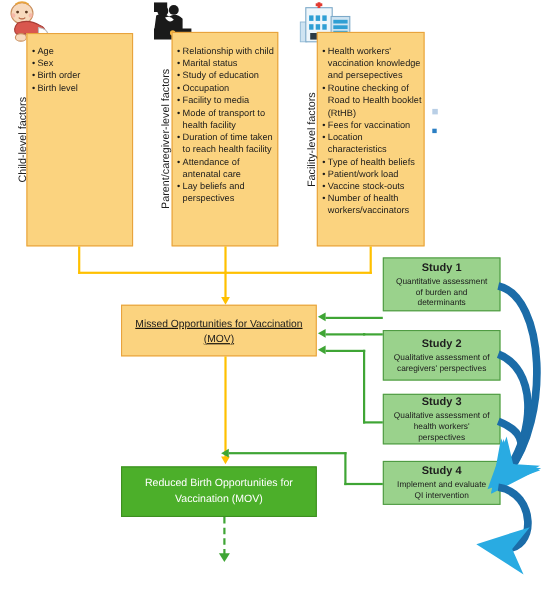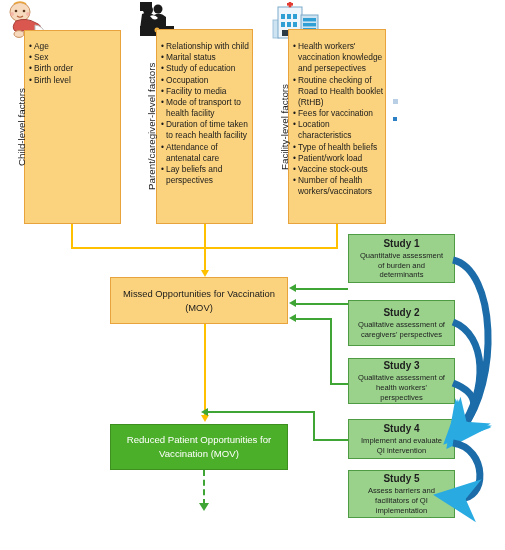--- a/index.html
+++ b/index.html
@@ -213,29 +213,29 @@
     </div>
 
   <div class="ln yv" style="left:71px;top:224px;height:25px;"></div>
   <div class="ln yv" style="left:204px;top:224px;height:25px;"></div>
   <div class="ln yv" style="left:336px;top:224px;height:25px;"></div>
   <div class="ln yh" style="left:71px;top:247px;width:267px;"></div>
   <div class="ln yv" style="left:204px;top:247px;height:25px;"></div>
   <div class="arrow ydown" style="left:200.5px;top:270px;"></div>
 
   <div class="box yellowbox" style="left:110px;top:277px;width:178px;height:47px;
-              display:flex;align-items:center;justify-content:flex-start;">
+              display:flex;align-items:center;justify-content:flex-start;text-decoration:underline;">
     <span class="centertext" style="position:static;font-size:9.4px;line-height:1.45;color:#1a1a1a;padding:0 8px;">Missed Opportunities for Vaccination (MOV)</span>
   </div>
 
   <div class="ln yv" style="left:204px;top:324px;height:93px;"></div>
   <div class="arrow ydown" style="left:200.5px;top:415px;"></div>
 
   <div class="box greenbox" style="left:110px;top:424px;width:178px;height:46px;">
-    <span style="padding:0 8px;">Reduced Patient Opportunities for Vaccination (MOV)</span>
+    <span style="padding:0 8px;">Reduced Birth Opportunities for Vaccination (MOV)</span>
   </div>
 
   <div class="dash" style="left:203px;top:470px;height:35px;"></div>
   <div class="arrow gdown" style="left:199px;top:503px;"></div>
 
 
   <div class="box studybox" style="left:348px;top:234px;width:107px;height:49px;">
     <span class="stitle">Study 1</span>
     <span class="sdesc">Quantitative assessment
 of burden and
@@ -254,26 +254,20 @@
 health workers'
 perspectives</span>
   </div>
 
   <div class="box studybox" style="left:348px;top:419px;width:107px;height:40px;">
     <span class="stitle">Study 4</span>
     <span class="sdesc">Implement and evaluate
 QI intervention</span>
   </div>
 
-  <div class="box studybox" style="left:348px;top:470px;width:107px;height:48px;">
-    <span class="stitle">Study 5</span>
-    <span class="sdesc">Assess barriers and
-facilitators of QI
-implementation</span>
-  </div>
 
   <div class="ln gh" style="left:296px;top:288px;width:52px;"></div>
   <div class="arrow gleft" style="left:289px;top:283.5px;"></div>
 
   <div class="ln gh" style="left:330px;top:303px;width:18px;"></div>
   <div class="ln gv" style="left:330px;top:303px;height:1px;"></div>
   <div class="ln gh" style="left:296px;top:303px;width:36px;"></div>
   <div class="arrow gleft" style="left:289px;top:298.5px;"></div>
 
   <div class="ln gh" style="left:330px;top:383px;width:18px;"></div>

